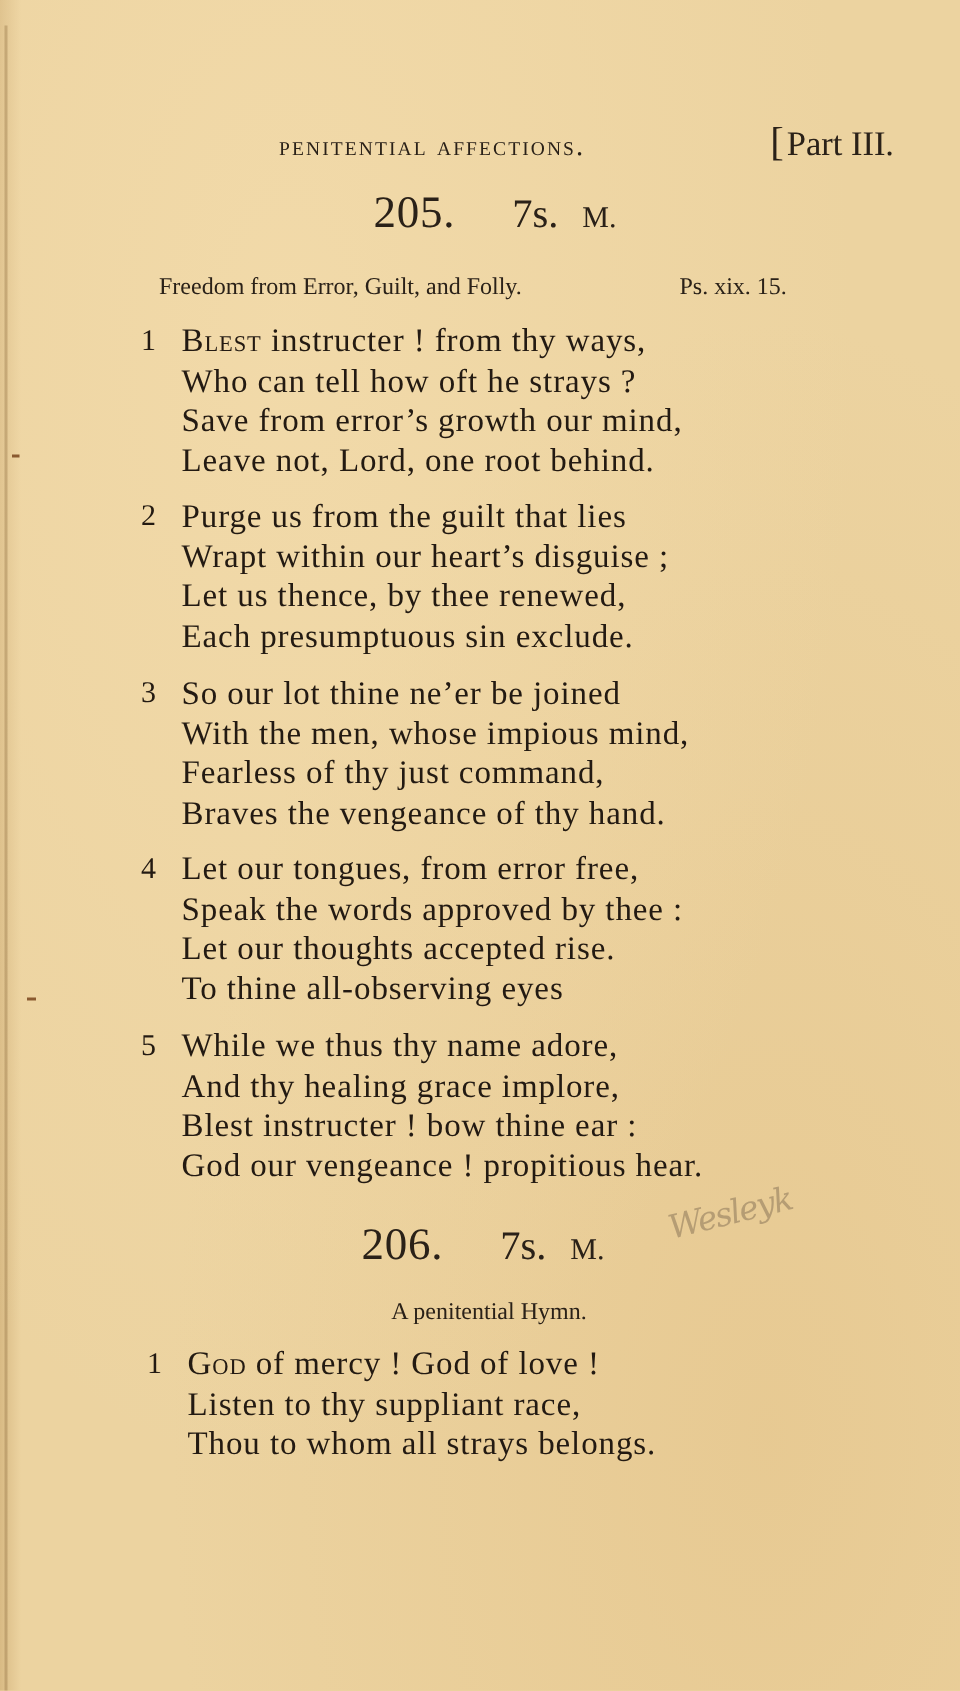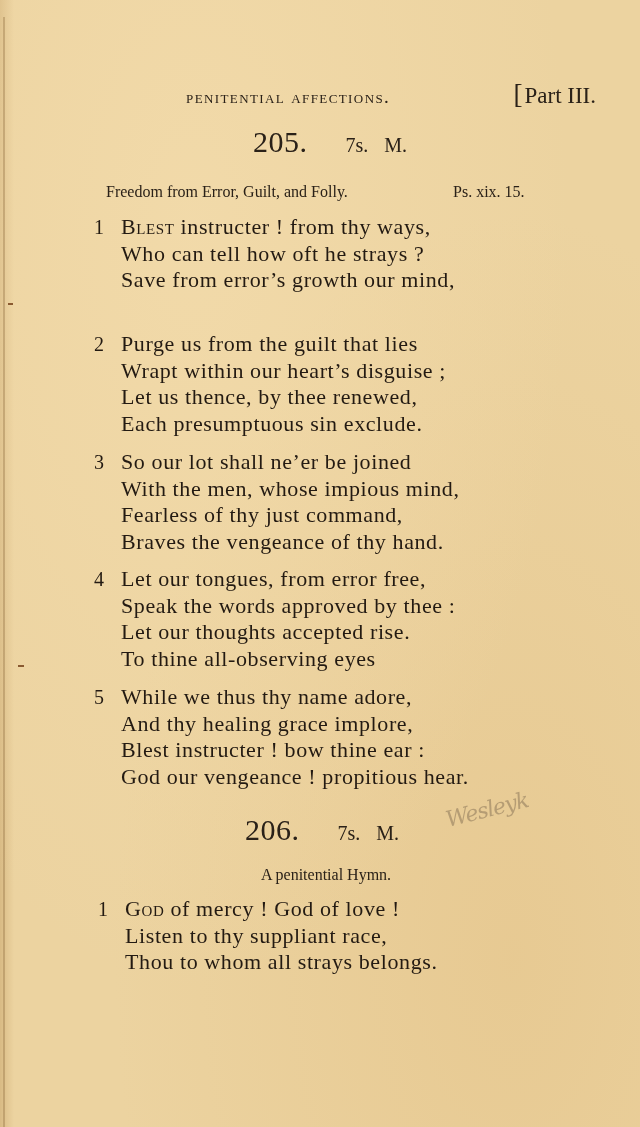--- a/index.html
+++ b/index.html
@@ -30,21 +30,21 @@
       font-size: 19px; letter-spacing: 1.4px; color: #2a2118;
     }
     .part-label { font-size: 23px; color: #2a2118; }
     .bracket { font-size: 27px; margin-right: 2px; }
 
     .hymn-head {
       position: absolute; left: 0; width: 640px; text-align: center;
       font-family: "Liberation Serif", serif; color: #2a2118;
     }
     .hymn-num { font-size: 30px; letter-spacing: 0.5px; }
-    .meter { font-size: 20px; margin-left: 38px; }
+    .meter { font-size: 27px; margin-left: 38px; }
     .meter-m { font-variant: small-caps; font-size: 20px; margin-left: 16px; }
 
     .subtitle {
       position: absolute; font-family: "Liberation Serif", serif;
       font-size: 16px; color: #2a2118; white-space: nowrap;
     }
     .stanza { position: absolute; left: 94px; }
     .line {
       font-family: "Liberation Serif", serif;
       font-size: 22px; line-height: 26.7px; height: 26.7px;
@@ -83,31 +83,32 @@
     <span>Freedom from Error, Guilt, and Folly.</span>
   </div>
   <div class="subtitle" style="left:453px;top:166px;">
     <span>Ps. xix. 15.</span>
   </div>
 
   <div class="stanza" style="top:197px;">
     <div class="line"><span class="vnum">1</span><span class="sc">Blest</span><span> instructer !  from thy ways,</span></div>
     <div class="line">Who can tell how oft he strays ?</div>
     <div class="line">Save from error’s growth our mind,</div>
+    <div class="line">Leave not, Lord, one root behind.</div>
   </div>
 
   <div class="stanza" style="top:314px;">
     <div class="line"><span class="vnum">2</span><span>Purge us from the guilt that lies</span></div>
     <div class="line">Wrapt within our heart’s disguise ;</div>
     <div class="line">Let us thence, by thee renewed,</div>
     <div class="line">Each presumptuous sin exclude.</div>
   </div>
 
   <div class="stanza" style="top:432px;">
-    <div class="line"><span class="vnum">3</span><span>So our lot shall ne’er be joined</span></div>
+    <div class="line"><span class="vnum">3</span><span>So our lot thine ne’er be joined</span></div>
     <div class="line">With the men, whose impious mind,</div>
     <div class="line">Fearless of thy just command,</div>
     <div class="line">Braves the vengeance of thy hand.</div>
   </div>
 
   <div class="stanza" style="top:549px;">
     <div class="line"><span class="vnum">4</span><span>Let our tongues, from error free,</span></div>
     <div class="line">Speak the words approved by thee :</div>
     <div class="line">Let our thoughts accepted rise.</div>
     <div class="line">To thine all-observing eyes</div>

